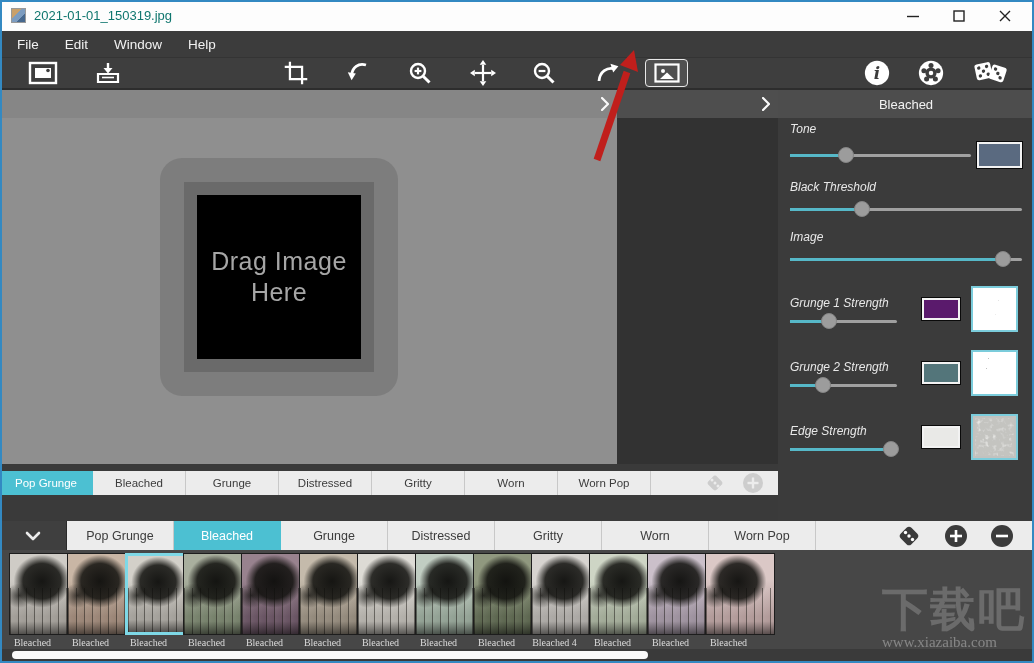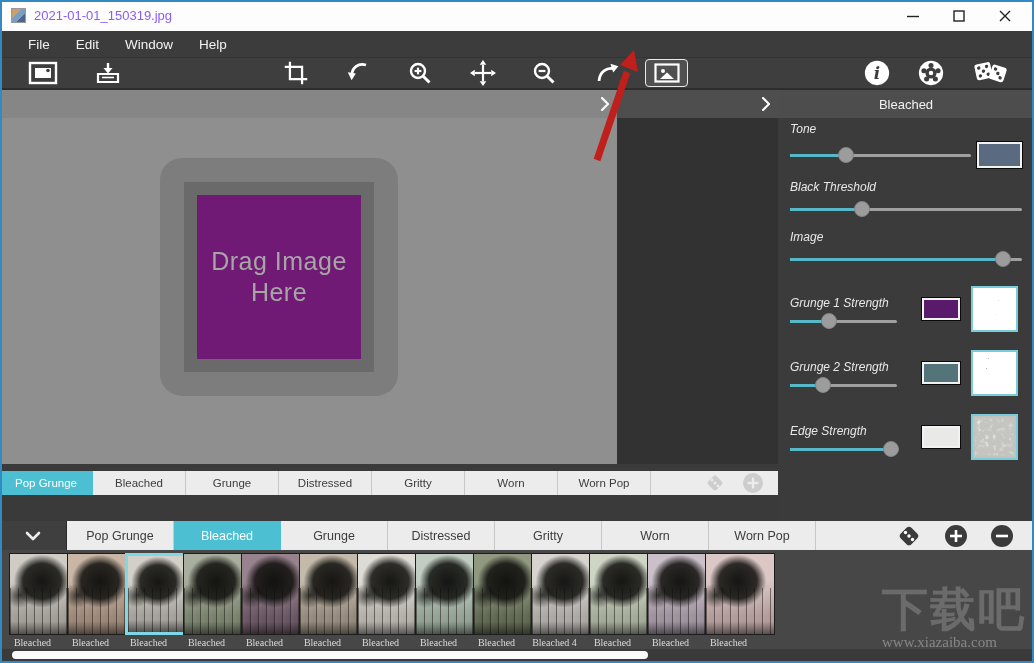--- a/index.html
+++ b/index.html
@@ -2,38 +2,38 @@
 <html><head>
 <meta charset="utf-8">
 <style>
   html,body{margin:0;padding:0;background:#222;font-family:"Liberation Sans",sans-serif;}
   .window{position:relative;width:1034px;height:663px;background:#3c3c3c;overflow:hidden;}
   .winborder{position:absolute;inset:0;border:2px solid #3389c2;pointer-events:none;z-index:60;}
 
   
   .titlebar{position:absolute;top:0;left:0;right:0;height:31px;background:#fdfdfd;display:flex;align-items:center;padding-left:11px;box-sizing:border-box;z-index:5;}
   .appicon{width:15px;height:15px;border:1px solid #999;background:linear-gradient(135deg,#c9a06a 0 38%,#7c9cc0 38% 68%,#46688e 68%);box-sizing:border-box;}
-  .title{font-size:13px;color:#8b5cf6;margin-left:8px;}
+  .title{font-size:13px;color:#0f766e;margin-left:8px;}
   .wincontrols{position:absolute;right:6px;top:0;height:31px;display:flex;}
   .wcbtn{width:46px;height:31px;display:flex;align-items:center;justify-content:center;}
 
   
-  .menubar{position:absolute;top:31px;left:0;right:0;height:26px;background:#3c3c3c;display:flex;align-items:center;padding-left:28px;box-sizing:border-box;z-index:5;}
+  .menubar{position:absolute;top:31px;left:0;right:0;height:26px;background:#3c3c3c;display:flex;align-items:center;padding-left:17px;box-sizing:border-box;z-index:5;}
   .menuitem{padding:0 14px 0 0;margin-right:12px;font-size:13.5px;color:#f2f2f2;}
 
   
   .toolbar{position:absolute;top:57px;left:0;right:0;height:33px;background:#3e3e3e;border-top:1px solid #343434;border-bottom:2px solid #2d2d2d;box-sizing:border-box;z-index:5;}
   .tbbtn{position:absolute;top:2px;width:30px;height:26px;display:flex;align-items:center;justify-content:center;}
   .tbactive{position:absolute;top:1px;width:43px;height:28px;background:#505050;border:1px solid #e8e8e8;border-radius:4px;display:flex;align-items:center;justify-content:center;box-sizing:border-box;}
 
   
   .canvas{position:absolute;left:0;top:90px;width:617px;height:374px;background:#8f8f8f;}
   .cstrip{position:absolute;top:0;left:0;right:0;height:28px;background:#868686;display:flex;align-items:center;justify-content:flex-end;padding-right:8px;box-sizing:border-box;}
   .dropzone{position:absolute;left:160px;top:68px;width:238px;height:238px;border-radius:22px;background:#7d7d7d;}
-  .dzframe{position:absolute;inset:24px;border:13px solid #6a6a6a;background:#701a75;display:flex;align-items:center;justify-content:center;}
+  .dzframe{position:absolute;inset:24px;border:13px solid #6a6a6a;background:#000000;display:flex;align-items:center;justify-content:center;}
   .dztext{width:160px;text-align:center;font-size:25px;line-height:1.25;color:#a6a6a6;letter-spacing:.5px;}
 
   
   .midpanel{position:absolute;left:617px;top:90px;width:161px;height:431px;background:#323232;}
   .mstrip{position:absolute;top:0;left:0;right:0;height:28px;background:#4e4e4e;display:flex;align-items:center;justify-content:flex-end;padding-right:8px;box-sizing:border-box;}
 
   
   .rightpanel{position:absolute;left:778px;top:90px;width:256px;height:431px;background:#3b3b3b;}
   .pheader{height:28px;background:#4d4d4d;display:flex;align-items:center;justify-content:center;color:#f2f2f2;font-size:13px;}
   .srow{margin:12px 12px 0 12px;}

